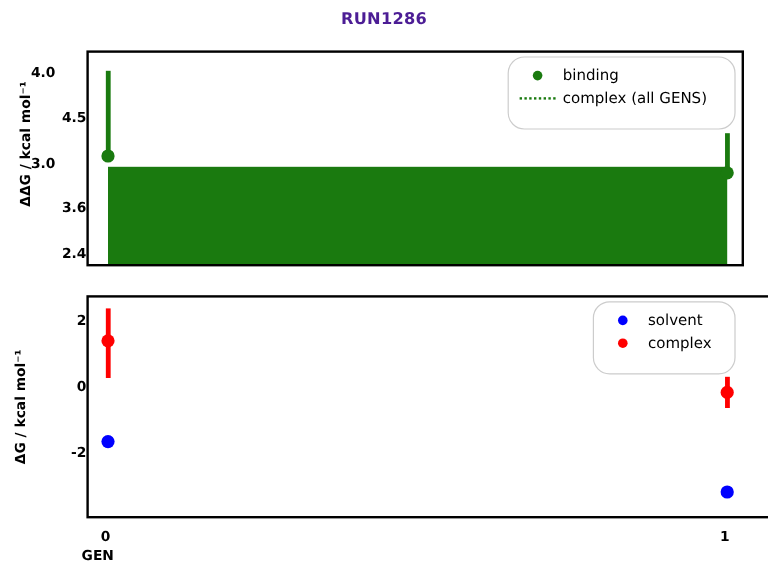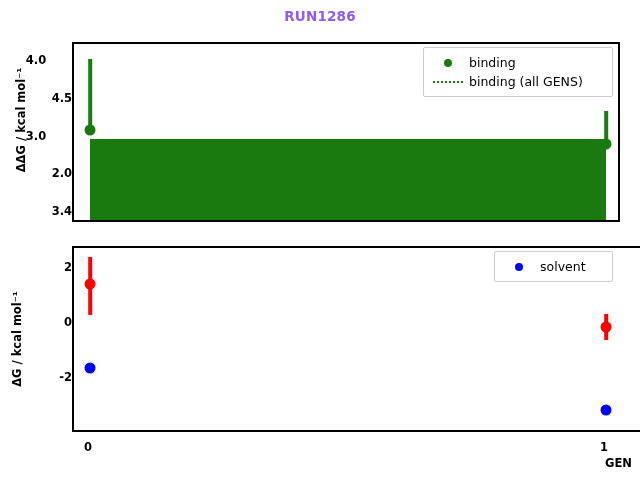--- a/index.html
+++ b/index.html
@@ -22,21 +22,21 @@
     background: #ffffff;
   }
   .fig-title {
     position: absolute;
     left: 0;
     top: 8px;
     width: 640px;
     text-align: center;
     font-size: 13.5px;
     font-weight: bold;
-    color: #8b5cf6;
+    color: #4c1d95;
     letter-spacing: 0.2px;
   }
   
   .axes {
     position: absolute;
     box-sizing: border-box;
     border: 2.6px solid #000000;
     background: #ffffff;
     overflow: hidden;
   }
@@ -110,24 +110,24 @@
     top: 113px;
     width: 130px;
   }
   #ylabel-bottom {
     left: -48px;
     top: 332px;
     width: 130px;
   }
   #xlabel-bottom {
     position: absolute;
-    left: 84px;
+    left: 68px;
     top: 456px;
     width: 548px;
-    text-align: right;
+    text-align: left;
     font-size: 11.5px;
     font-weight: bold;
     color: #000000;
   }
   .errbar {
     position: absolute;
     width: 3.6px;
     transform: translateX(-50%);
   }
   .marker {
@@ -137,22 +137,22 @@
   }
   .greenfill {
     position: absolute;
   }
   
   .legend {
     position: absolute;
     box-sizing: border-box;
     background: #ffffff;
     border: 1px solid #cccccc;
-    border-radius: 2px;
-    padding: 5px 8px 5px 7px;
+    border-radius: 14px;
+    padding: 5px 8px 16px 7px;
     box-shadow: 0 0 0 0 rgba(0,0,0,0);
   }
   .legend-row {
     display: flex;
     align-items: center;
     height: 19px;
     white-space: nowrap;
   }
   .legend-key {
     width: 34px;
@@ -210,28 +210,28 @@
       <div class="legend-row">
         <span class="legend-key">
           <span class="legend-dot" style="background:#1a7a0f;"></span>
         </span>
         <span class="legend-label">binding</span>
       </div>
       <div class="legend-row">
         <span class="legend-key">
           <span class="legend-dash"></span>
         </span>
-        <span class="legend-label">binding (all GENS)</span>
+        <span class="legend-label">complex (all GENS)</span>
       </div>
     </div>
   </div>
 
   <div>
-    <div class="ytick-label" style="left:0; width:72px; top:211px; text-align:right;">3.4</div>
-    <div class="ytick-label" style="left:0; width:72px; top:173.2px; text-align:right;">2.0</div>
+    <div class="ytick-label" style="left:0; width:72px; top:211px; text-align:right;">2.4</div>
+    <div class="ytick-label" style="left:0; width:72px; top:173.2px; text-align:right;">3.6</div>
     <div class="ytick-label" style="left:0; width:72px; top:135.5px; text-align:center;">3.0</div>
     <div class="ytick-label" style="left:0; width:72px; top:97.7px; text-align:right;">4.5</div>
     <div class="ytick-label" style="left:0; width:72px; top:60px; text-align:center;">4.0</div>
   </div>
 
   <div class="ylabel" id="ylabel-bottom">ΔG / kcal mol⁻¹</div>
 
   <div class="axes" id="axes-bottom">
 
     <div class="errbar" style="left:16px; top:9px; height:58px; background:#ff0000;"></div>
@@ -254,20 +254,26 @@
       <div class="xtick" style="left:532px;"></div>
     </div>
 
     <div class="legend" style="position:absolute; left:420px; top:3px; width:119px;">
       <div class="legend-row">
         <span class="legend-key">
           <span class="legend-dot" style="background:#0000ff;"></span>
         </span>
         <span class="legend-label">solvent</span>
       </div>
+      <div class="legend-row">
+        <span class="legend-key">
+          <span class="legend-dot" style="background:#ff0000;"></span>
+        </span>
+        <span class="legend-label">complex</span>
+      </div>
     </div>
   </div>
 
   <div>
     <div class="ytick-label" style="left:0; width:72px; top:377px; text-align:right;">-2</div>
     <div class="ytick-label" style="left:0; width:72px; top:322px; text-align:right;">0</div>
     <div class="ytick-label" style="left:0; width:72px; top:267px; text-align:right;">2</div>
   </div>
 
   <div>

